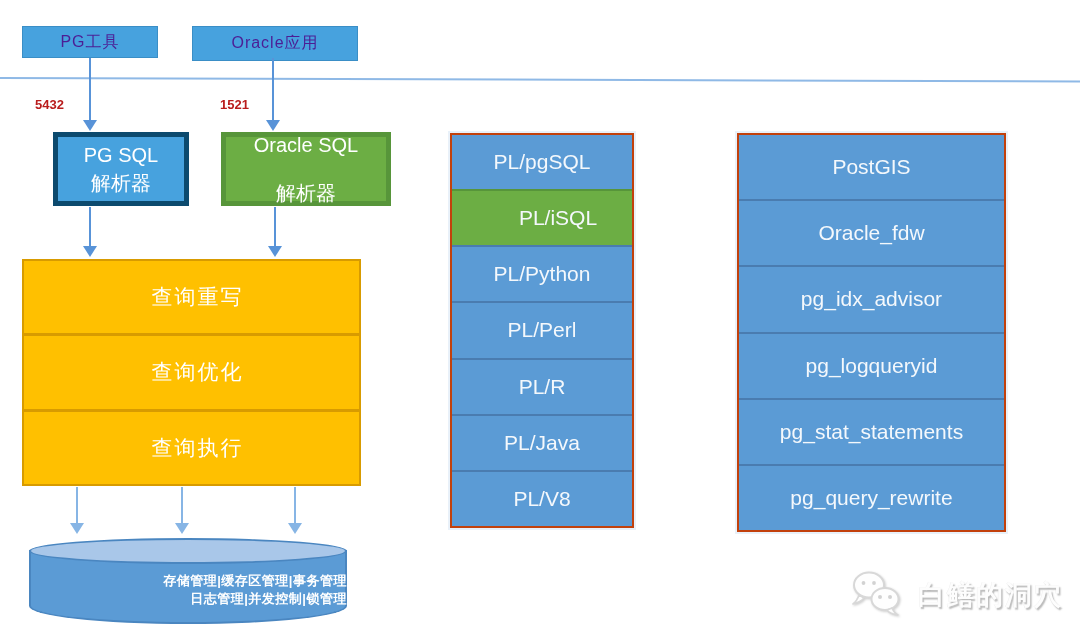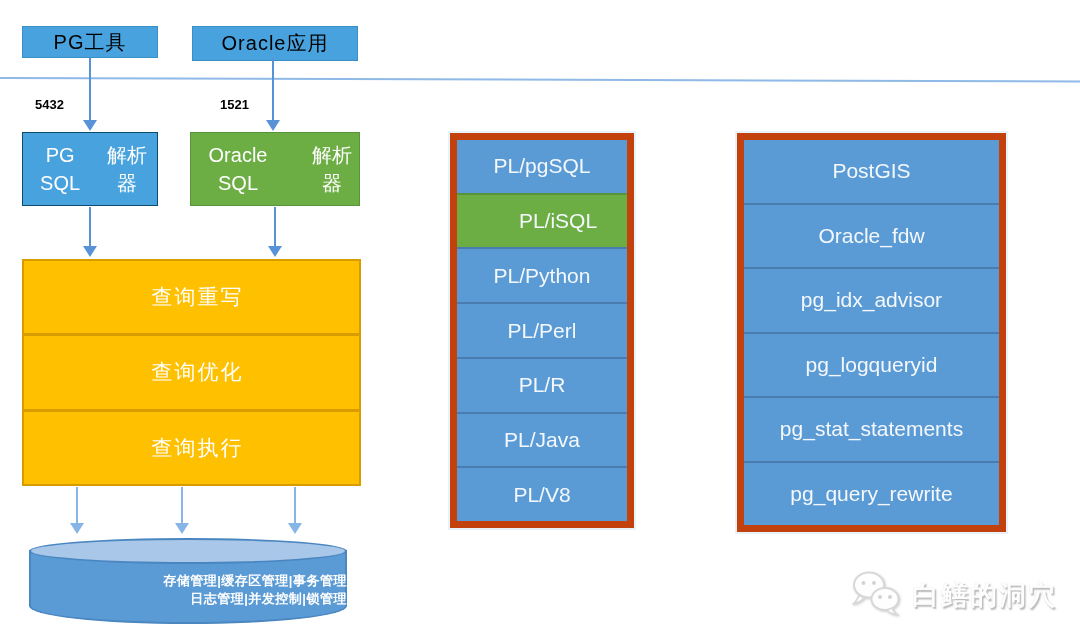--- a/index.html
+++ b/index.html
@@ -11,59 +11,59 @@
 
   
   .divider{
     left:0;top:77px;width:1082px;height:2px;background:#8fb9e6;
     transform:rotate(0.18deg);transform-origin:left center;
   }
 
   
   .client{
     background:#47a2de;border:1px solid #3a8ec6;
-    color:#000000;font-size:20px;display:flex;align-items:center;justify-content:center;
+    color:#4c1d95;font-size:16px;display:flex;align-items:center;justify-content:center;
     letter-spacing:1px;
   }
 
   
-  .port{color:#000000;font-size:13px;font-weight:700;}
+  .port{color:#b91c1c;font-size:13px;font-weight:700;}
 
   
   .varrow{width:2px;background:#5893d8;}
   .varrow::after{
     content:"";position:absolute;left:-6px;bottom:-11px;width:0;height:0;
     border-left:7px solid transparent;border-right:7px solid transparent;
     border-top:11px solid #5893d8;
   }
   .varrow.light{background:#87b5e5;}
   .varrow.light::after{border-top-color:#87b5e5;}
 
   
   .parser{
-    background:#47a2de;border:1px solid #0c4a6e;color:#fff;font-size:20px;
-    display:flex;align-items:center;justify-content:center;
-    line-height:28px;text-align:center;
+    background:#47a2de;border:5px solid #0c4a6e;color:#fff;font-size:20px;
+    display:flex;flex-direction:column;align-items:center;justify-content:center;
+    line-height:28px;text-align:center;margin-left:31px;
   }
   .parser.green{background:#6cae44;border-color:#57953a;gap:20px;}
 
   
   .pipeline{
     border:2px solid #d89b00;background:#ffc000;
     display:flex;flex-direction:column;
   }
   .stage{
     flex:1;display:flex;align-items:center;justify-content:center;
     color:#fff;font-size:21px;letter-spacing:2px;border-top:3px solid #d89b00;padding-left:12px;
   }
   .stage:first-child{border-top:none;}
 
   
   .col{
-    border:7px solid #c2410c;display:flex;flex-direction:column;
+    border:2px solid #c2410c;display:flex;flex-direction:column;
     box-shadow:0 0 0 2px #e9f1f9;
   }
   .col-row{
     flex:1;display:flex;align-items:center;justify-content:center;
     background:#5b9bd5;color:#f4f8fc;font-size:21px;
     border-top:2px solid #4a7cb0;
   }
   .col-row:first-child{border-top:none;}
   .col-row.green{background:#6cae44;border-color:#57953a;padding-left:32px;}
 
@@ -78,21 +78,21 @@
     position:absolute;left:0;right:0;top:0;height:26px;background:#a9c7e9;
     border:2px solid #4a86c0;border-radius:50%;box-sizing:border-box;
   }
   .cyl-text{
     position:absolute;left:0;right:0;top:34px;color:#fff;font-size:13px;
     font-weight:700;text-align:right;line-height:18px;letter-spacing:0.5px;
   }
 
   
   .watermark{
-    left:848px;top:568px;display:flex;align-items:center;gap:6px;
+    left:848px;top:568px;display:flex;align-items:center;gap:12px;
   }
   .wm-text{
     color:#fdfdfd;font-size:27px;letter-spacing:2px;font-weight:700;
     text-shadow:1.5px 1.5px 1.5px #b9b9b9, -0.5px -0.5px 0 #efefef;
   }
   .wm-icon{filter:drop-shadow(1px 1px 1px #cfcfcf);}
 </style>
 </head>
 <body>
 

